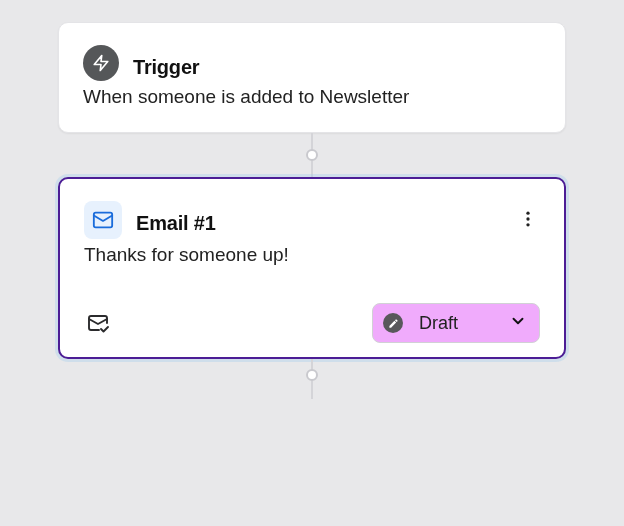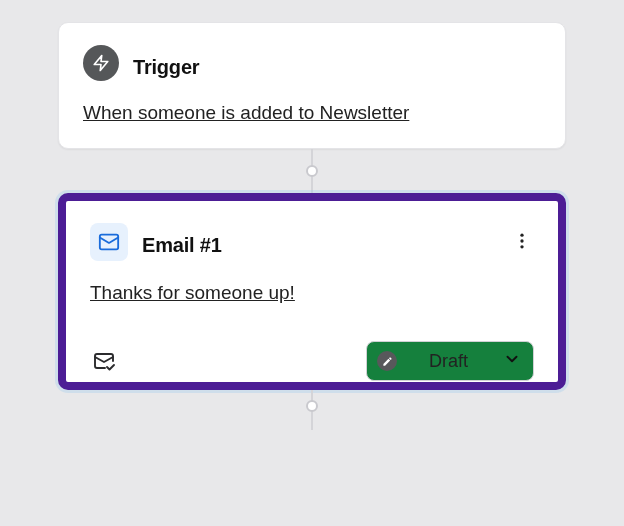--- a/index.html
+++ b/index.html
@@ -22,23 +22,23 @@
       border-radius: 10px;
       padding: 22px 24px 22px 24px;
       width: 508px;
       box-shadow: 0 1px 2px rgba(0,0,0,0.06);
       position: relative;
     }
     .node.trigger {
       border: 1px solid #e4e4e7;
     }
     .node.selected {
-      border: 8px solid #4c1d95;
+      border: 2px solid #4c1d95;
       box-shadow: 0 0 0 3px rgba(143,199,237,0.28);
-      padding-bottom: 1px;
+      padding-bottom: 14px;
     }
     .node-header {
       display: flex;
       align-items: center;
       gap: 14px;
       position: relative;
     }
     .node-icon-dark {
       width: 36px;
       height: 36px;
@@ -62,23 +62,22 @@
     .node-title {
       font-size: 20px;
       font-weight: 700;
       color: #111;
       letter-spacing: -0.2px;
       margin-top: 8px;
     }
     .node-desc {
       font-size: 19px;
       color: #222;
-      margin-top: 20px;
+      margin-top: 4px;
       line-height: 1.3;
-      text-decoration: underline;
     }
     .more-btn {
       position: absolute;
       right: -4px;
       top: 2px;
       width: 32px;
       height: 32px;
       display: flex;
       align-items: center;
       justify-content: center;
@@ -120,25 +119,25 @@
       height: 28px;
       display: flex;
       align-items: center;
       justify-content: center;
       cursor: pointer;
       padding: 0;
     }
     .status-dropdown {
       display: flex;
       align-items: center;
-      gap: 16px;
+      gap: 0;
       border: 1px solid #d1d1d5;
       border-radius: 8px;
       padding: 8px 12px 8px 10px;
-      background: #15803d;
+      background: #f0abfc;
       cursor: pointer;
       min-width: 168px;
     }
     .status-icon-circle {
       width: 20px;
       height: 20px;
       border-radius: 50%;
       background: #58585b;
       display: flex;
       align-items: center;

